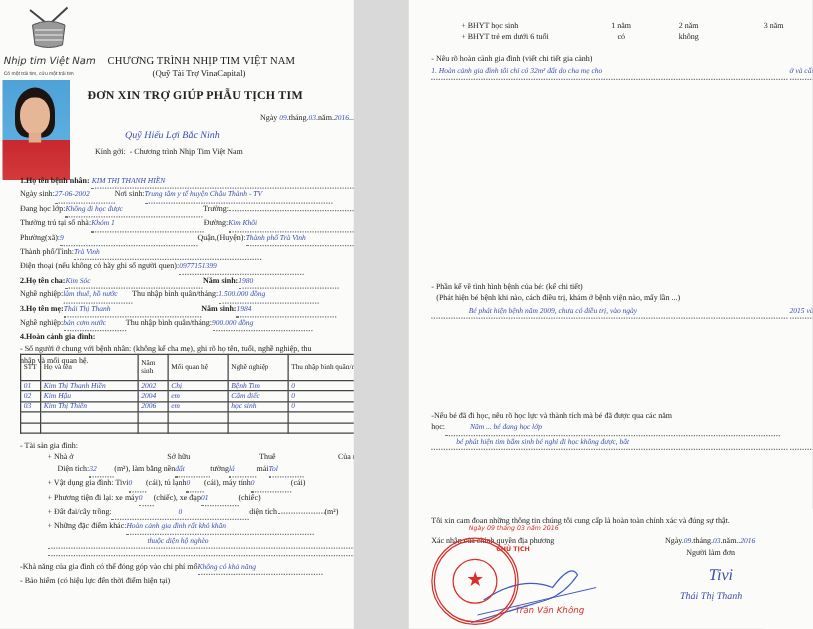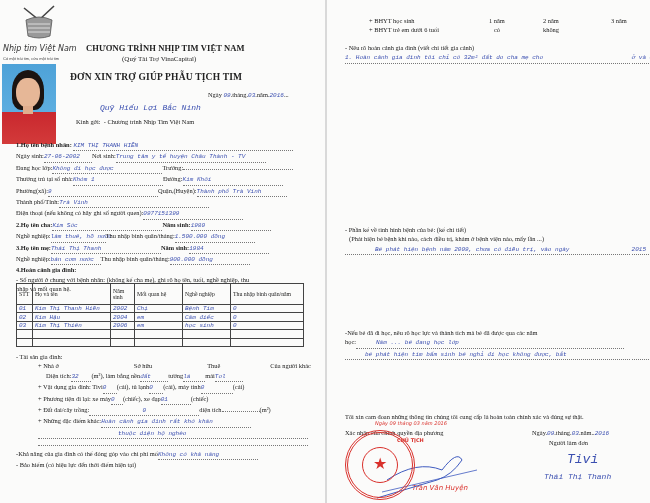--- a/index.html
+++ b/index.html
@@ -1,30 +1,30 @@
 <!DOCTYPE html>
 <html><head>
 <meta charset="utf-8">
 <style>
   * { box-sizing: border-box; margin: 0; padding: 0; }
   body { width: 650px; height: 503px; background: #d9d9d9; font-family: "Liberation Serif", serif; color: #222; overflow: hidden; position: relative; }
   .page { position: absolute; top: 0; height: 503px; background: #fbfbfa; overflow: hidden; }
-  .page.left { left: 0; width: 325px; }
+  .page.left { left: 0; width: 283px; }
   .page.right { left: 327px; width: 323px; }
   .fs { font-size: 6.4px; line-height: 9.4px; white-space: nowrap; }
-  .hw { font-family: Liberation Mono, monospace; font-style: italic; color: #3b4fb0; font-size: 6px; }
+  .hw { font-family: Liberation Serif, serif; font-style: italic; color: #3b4fb0; font-size: 6px; }
   .dots { border-bottom: 1px dotted #777; display: inline-block; }
   .abs { position: absolute; }
 
   
   .logo-mark { position: absolute; left: 22px; top: 4px; width: 34px; height: 38px; }
   .logo-text { position: absolute; left: 3px; top: 44px; font-family: "DejaVu Sans", sans-serif; font-style: italic; font-size: 8px; color: #333; }
   .logo-slogan { position: absolute; left: 3px; top: 56px; font-size: 4px; color: #444; font-family: "Liberation Sans", sans-serif; }
 
-  .title1 { position: absolute; left: 86px; top: 43px; font-size: 8.5px; font-weight: bold; letter-spacing: 0.1px; }
+  .title1 { position: absolute; left: 86px; top: 43px; font-size: 8.5px; font-weight: normal; letter-spacing: 0.1px; }
   .title2 { position: absolute; left: 122px; top: 55px; font-size: 7px; }
   .title3 { position: absolute; left: 70px; top: 72px; font-size: 9.5px; font-weight: bold; letter-spacing: 0.2px; }
 
   .photo { position: absolute; left: 2px; top: 64px; width: 54px; height: 80px; background: linear-gradient(#4ea2d8 0%, #5daee0 60%, #c9282e 60%, #d33a3a 100%); overflow: hidden; }
   .face { position: absolute; left: 14px; top: 14px; width: 24px; height: 30px; background: #e6b797; border-radius: 45% 45% 50% 50%; }
   .hair { position: absolute; left: 10px; top: 6px; width: 32px; height: 40px; background: #1b1411; border-radius: 50% 50% 30% 30%; }
   .neck { position: absolute; left: 21px; top: 42px; width: 10px; height: 8px; background: #e0ad8d; }
 
   table.fam { position: absolute; left: 16px; top: 283px; width: 288px; border-collapse: collapse; font-size: 5.8px; }
   table.fam td, table.fam th { border: 0.8px solid #444; height: 8.4px; padding: 0 2px; font-weight: normal; text-align: left; vertical-align: middle; }
@@ -198,21 +198,21 @@
     
     
     
   </div>
 
   <div class="abs fs" style="left:18px;top:412px;">Tôi xin cam đoan những thông tin chúng tôi cung cấp là hoàn toàn chính xác và đúng sự thật.</div>
 
   <div class="abs fs" style="left:18px;top:428px;">Xác nhận của chính quyền địa phương</div>
   <div class="abs red" style="left:48px;top:420px;font-size:5px;">Ngày 09 tháng 03 năm 2016</div>
   <div class="abs red" style="left:70px;top:437px;font-size:5px;font-style:normal;font-weight:bold;">CHỦ TỊCH</div>
-  <div class="abs red" style="left:85px;top:484px;font-size:7px;">Trần Văn Huyện</div>
+  <div class="abs red" style="left:85px;top:484px;font-size:7px;">Trần Văn Không</div>
 
   <svg class="abs" style="left:30px;top:440px;" width="130" height="60">
     <path d="M30 40 Q60 20 85 30 Q100 10 105 20 Q95 35 80 40 L20 58" stroke="#3f5bc0" stroke-width="1" fill="none"></path>
     <path d="M25 52 L120 30" stroke="#3f5bc0" stroke-width="0.8" fill="none"></path>
   </svg>
 
   <div class="abs fs" style="left:205px;top:428px;">
     <span>Ngày</span>.<span class="hw">09</span>.<span>tháng</span>.<span class="hw">03</span>.<span>năm</span>..<span class="hw">2016</span>
   </div>
   <div class="abs fs" style="left:222px;top:438px;">Người làm đơn</div>

